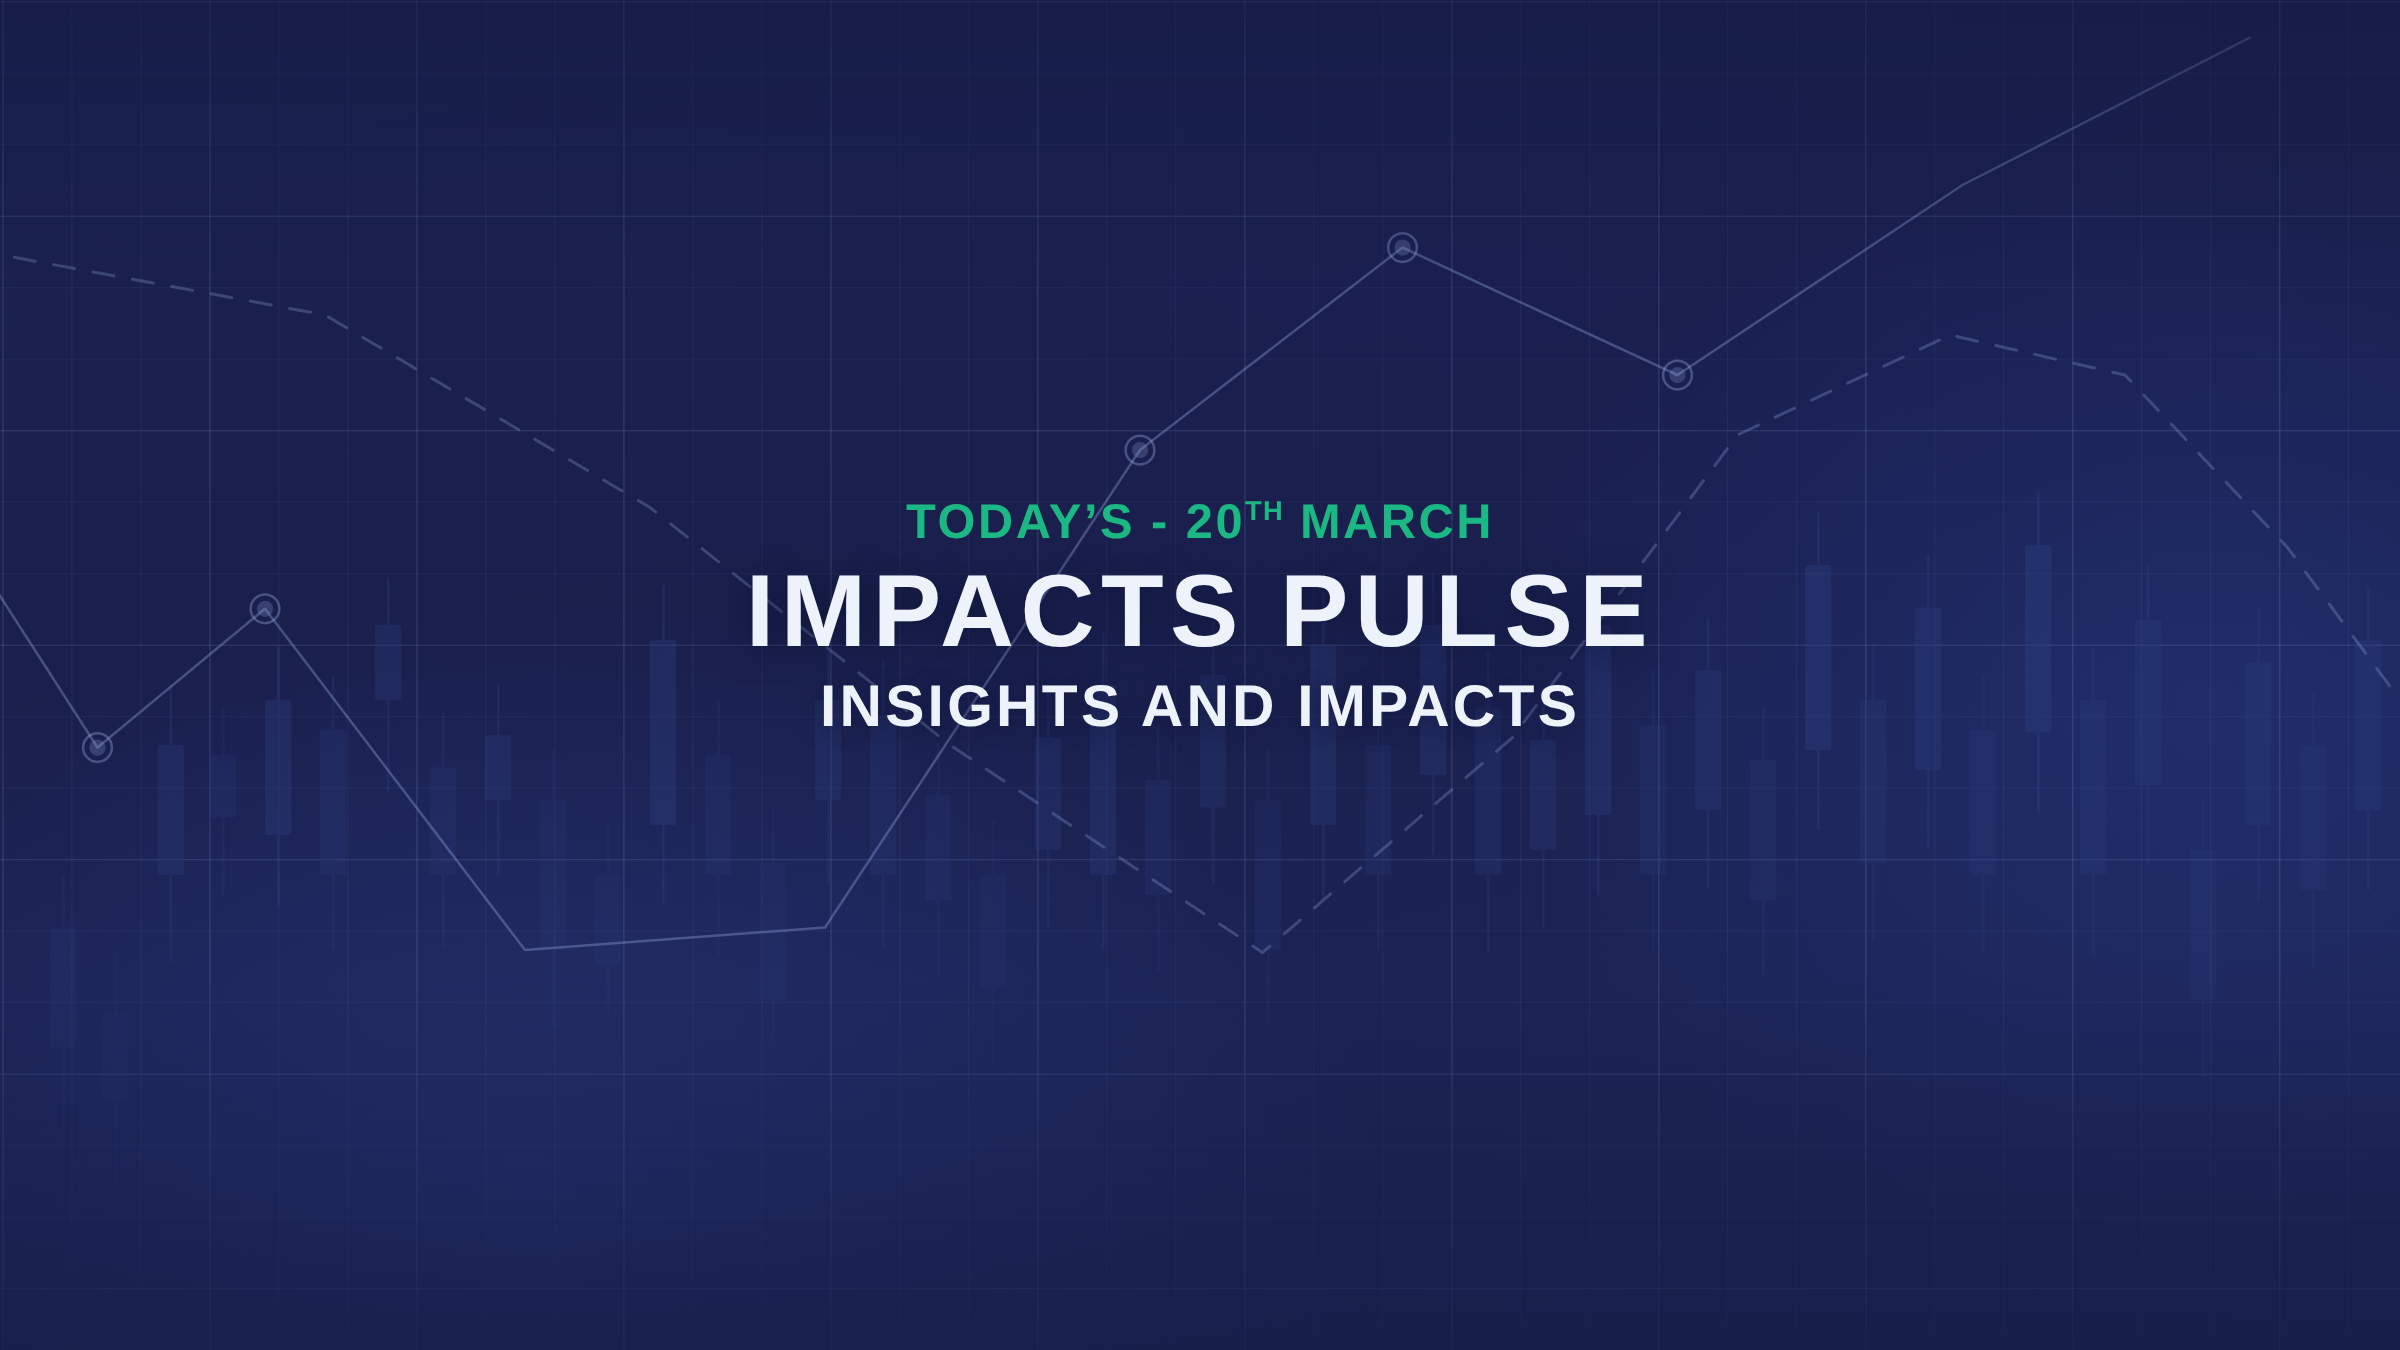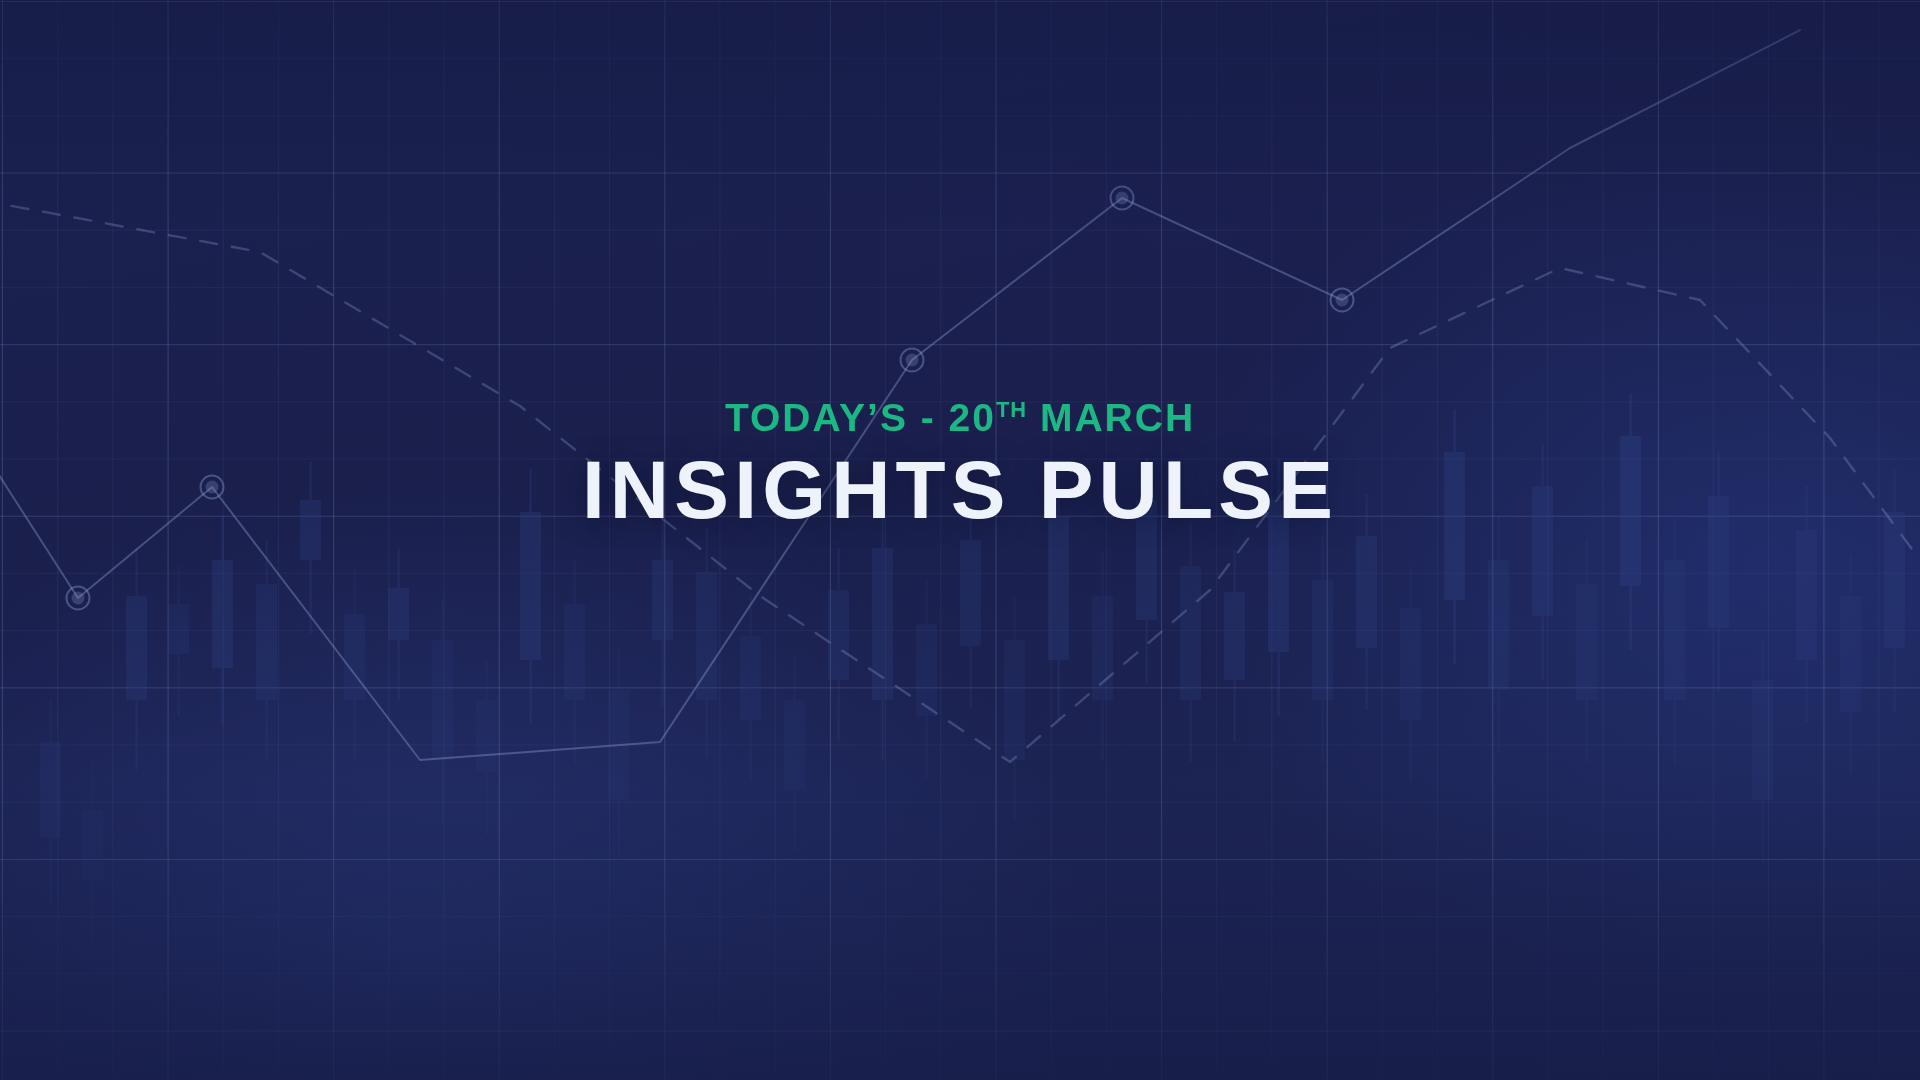--- a/index.html
+++ b/index.html
@@ -320,18 +320,19 @@
 
   <div class="fade-top"></div>
   <div class="fade-bottom"></div>
 
   <div class="text-block">
 
     <div class="eyebrow">
       <span>TODAY’S - 20</span><sup>TH</sup><span> MARCH</span>
     </div>
 
-    <h1 class="headline">INSIGHTS PULSE</h1>
-
+    <h1 class="headline">IMPACTS PULSE</h1>
+
+    <h2 class="subhead">INSIGHTS AND IMPACTS</h2>
 
   </div>
 
 </div>
 
 </body></html>

